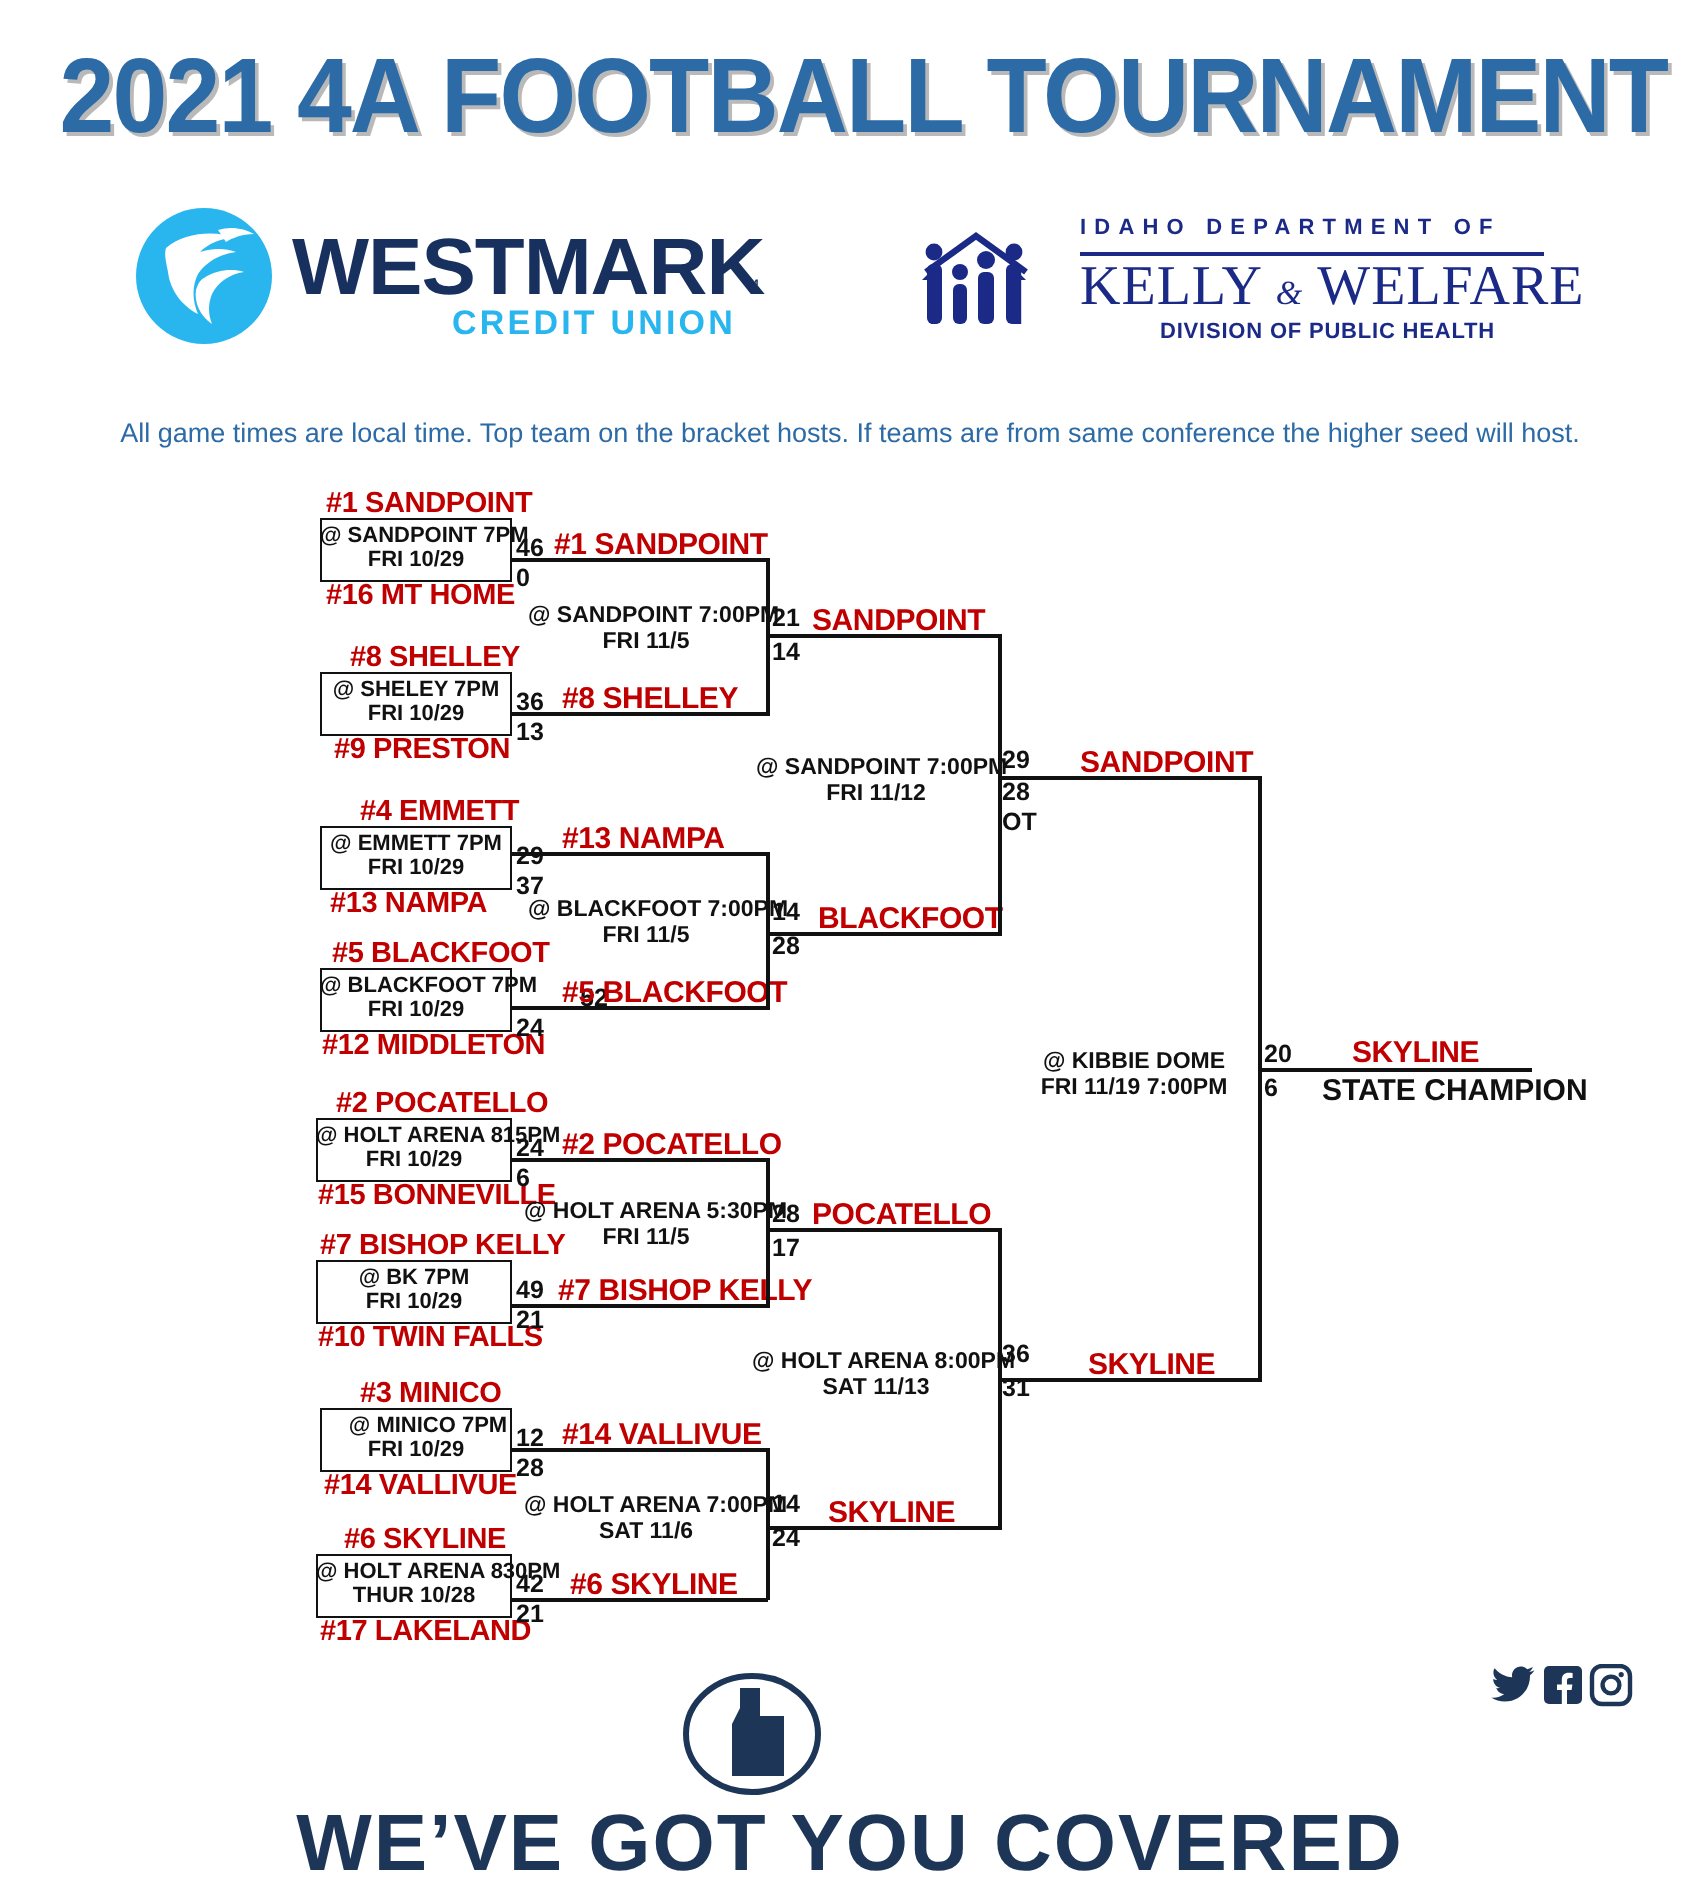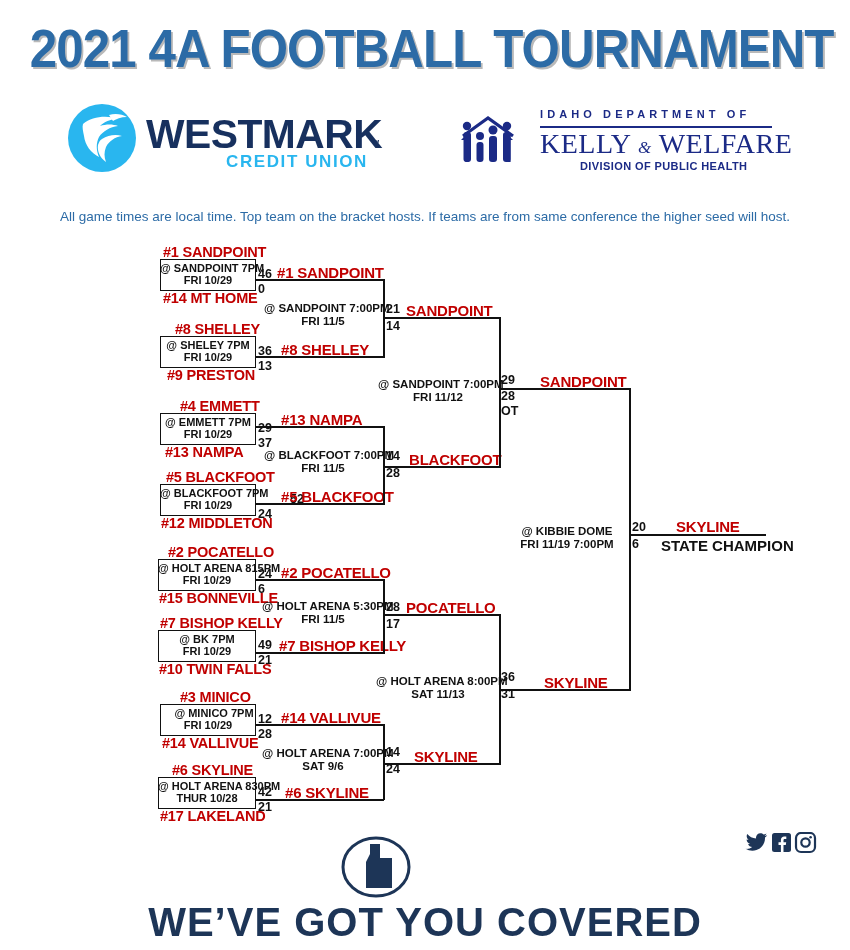--- a/index.html
+++ b/index.html
@@ -146,21 +146,21 @@
 </div>
 
 <div id="note">All game times are local time. Top team on the bracket hosts. If teams are from same conference the higher seed will host.</div>
 
 <div id="bracket">
 
   <div class="bk team r1-team" style="left:163px;top:245px;">#1 SANDPOINT</div>
   <div class="box" style="left:160px;top:259px;width:96px;height:32px;"></div>
   <div class="bk info" style="left:160px;top:262px;width:96px;">@ SANDPOINT 7PM</div>
   <div class="bk info" style="left:160px;top:274px;width:96px;">FRI 10/29</div>
-  <div class="bk team r1-team" style="left:163px;top:291px;">#14 MT HOME</div>
+  <div class="bk team r1-team" style="left:163px;top:291px;">#16 MT HOME</div>
   <div class="bk score" style="left:258px;top:268px;">46</div>
   <div class="bk score" style="left:258px;top:283px;">0</div>
 
   <div class="bk team r1-team" style="left:175px;top:322px;">#8 SHELLEY</div>
   <div class="box" style="left:160px;top:336px;width:96px;height:32px;"></div>
   <div class="bk info" style="left:160px;top:339px;width:96px;">@ SHELEY 7PM</div>
   <div class="bk info" style="left:160px;top:351px;width:96px;">FRI 10/29</div>
   <div class="bk team r1-team" style="left:167px;top:368px;">#9 PRESTON</div>
   <div class="bk score" style="left:258px;top:345px;">36</div>
   <div class="bk score" style="left:258px;top:360px;">13</div>
@@ -242,21 +242,21 @@
   <div class="bk info info-mid" style="left:262px;top:613px;width:122px;">FRI 11/5</div>
   <div class="bk score" style="left:386px;top:601px;">28</div>
   <div class="bk score" style="left:386px;top:618px;">17</div>
 
   <div class="bk team r2-team" style="left:281px;top:710px;">#14 VALLIVUE</div>
   <div class="hline" style="left:256px;top:724px;width:128px;"></div>
   <div class="bk team r2-team" style="left:285px;top:785px;">#6 SKYLINE</div>
   <div class="hline" style="left:256px;top:799px;width:128px;"></div>
   <div class="vline" style="left:383px;top:724px;height:76px;"></div>
   <div class="bk info info-mid" style="left:262px;top:747px;width:122px;">@ HOLT ARENA 7:00PM</div>
-  <div class="bk info info-mid" style="left:262px;top:760px;width:122px;">SAT 9/6</div>
+  <div class="bk info info-mid" style="left:262px;top:760px;width:122px;">SAT 11/6</div>
   <div class="bk score" style="left:386px;top:746px;">14</div>
   <div class="bk score" style="left:386px;top:763px;">24</div>
 
   <div class="bk team r3-team" style="left:406px;top:303px;">SANDPOINT</div>
   <div class="hline" style="left:384px;top:317px;width:116px;"></div>
   <div class="bk team r3-team" style="left:409px;top:452px;">BLACKFOOT</div>
   <div class="hline" style="left:384px;top:466px;width:116px;"></div>
   <div class="vline" style="left:499px;top:317px;height:151px;"></div>
   <div class="bk info info-mid" style="left:378px;top:378px;width:120px;">@ SANDPOINT 7:00PM</div>
   <div class="bk info info-mid" style="left:378px;top:391px;width:120px;">FRI 11/12</div>

